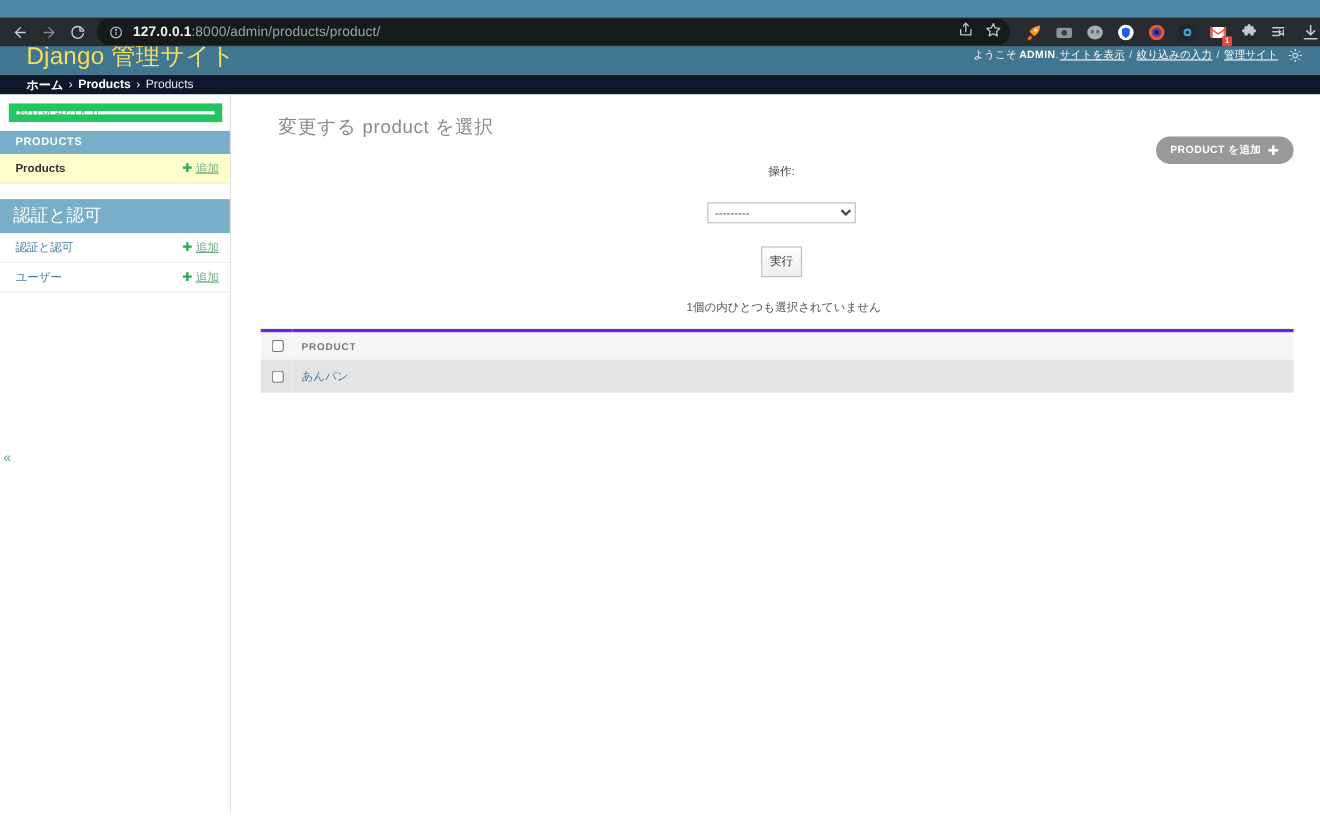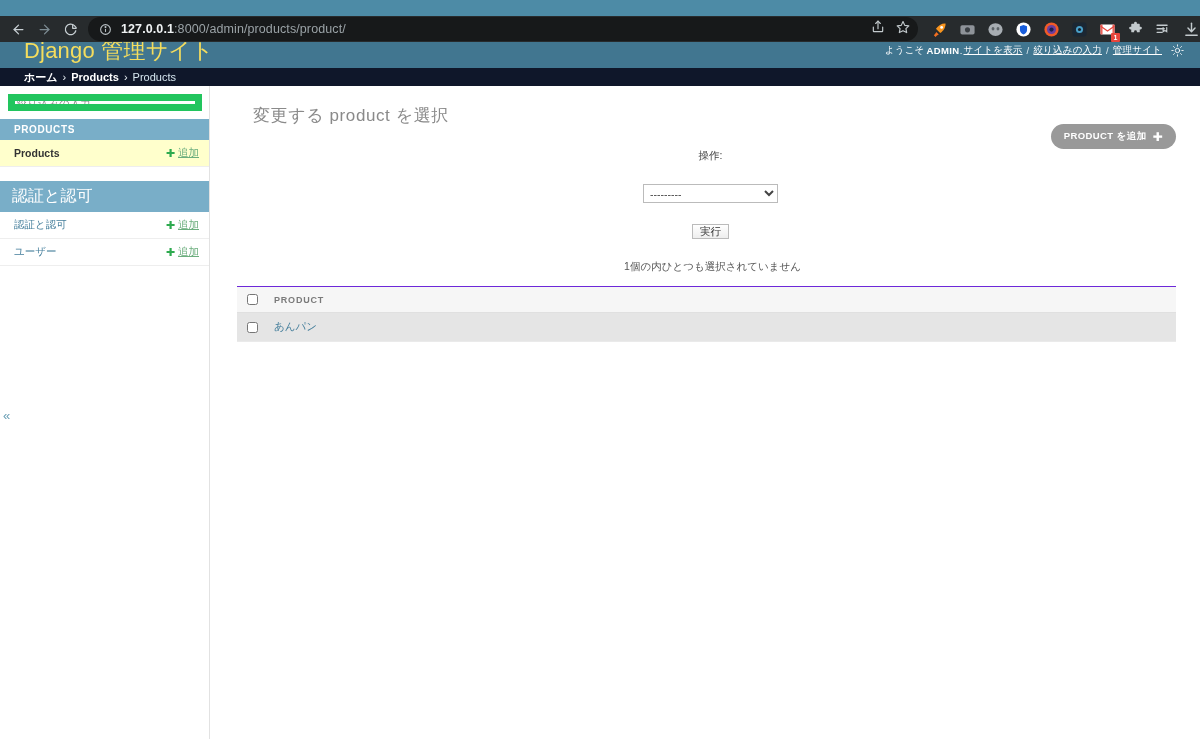--- a/index.html
+++ b/index.html
@@ -227,37 +227,37 @@
     height: 19px;
     width: 135px;
     font-size: 10.5px;
     border: 1px solid #bbb;
     background: #fff;
     color: #444;
     font-family: inherit;
     padding: 0 2px;
   }
   #run-button {
-    height: 15px;
+    height: 28px;
     font-size: 10.5px;
     border: 1px solid #bbb;
     background: linear-gradient(#fff,#eee);
     color: #333;
     padding: 0 7px;
     font-family: Liberation Mono, monospace;
     cursor: pointer;
   }
   #action-counter { color: #555; font-size: 10.5px; margin-left: 4px; }
 
   
   #result-table { width: 100%; border-collapse: collapse; }
   #result-table thead th {
     background: #f6f6f6;
     border-bottom: 1px solid #e0e0e0;
-    border-top: 1px solid #6d28d9;
+    border-top: 3px solid #6d28d9;
     text-align: left;
     font-size: 9px;
     font-weight: 700;
     letter-spacing: .8px;
     color: #7a7a7a;
     padding: 7px 8px;
   }
   #result-table th.col-check, #result-table td.col-check { width: 26px; padding-left: 10px; }
   #result-table tbody td {
     border-bottom: 1px solid #eaeaea;

